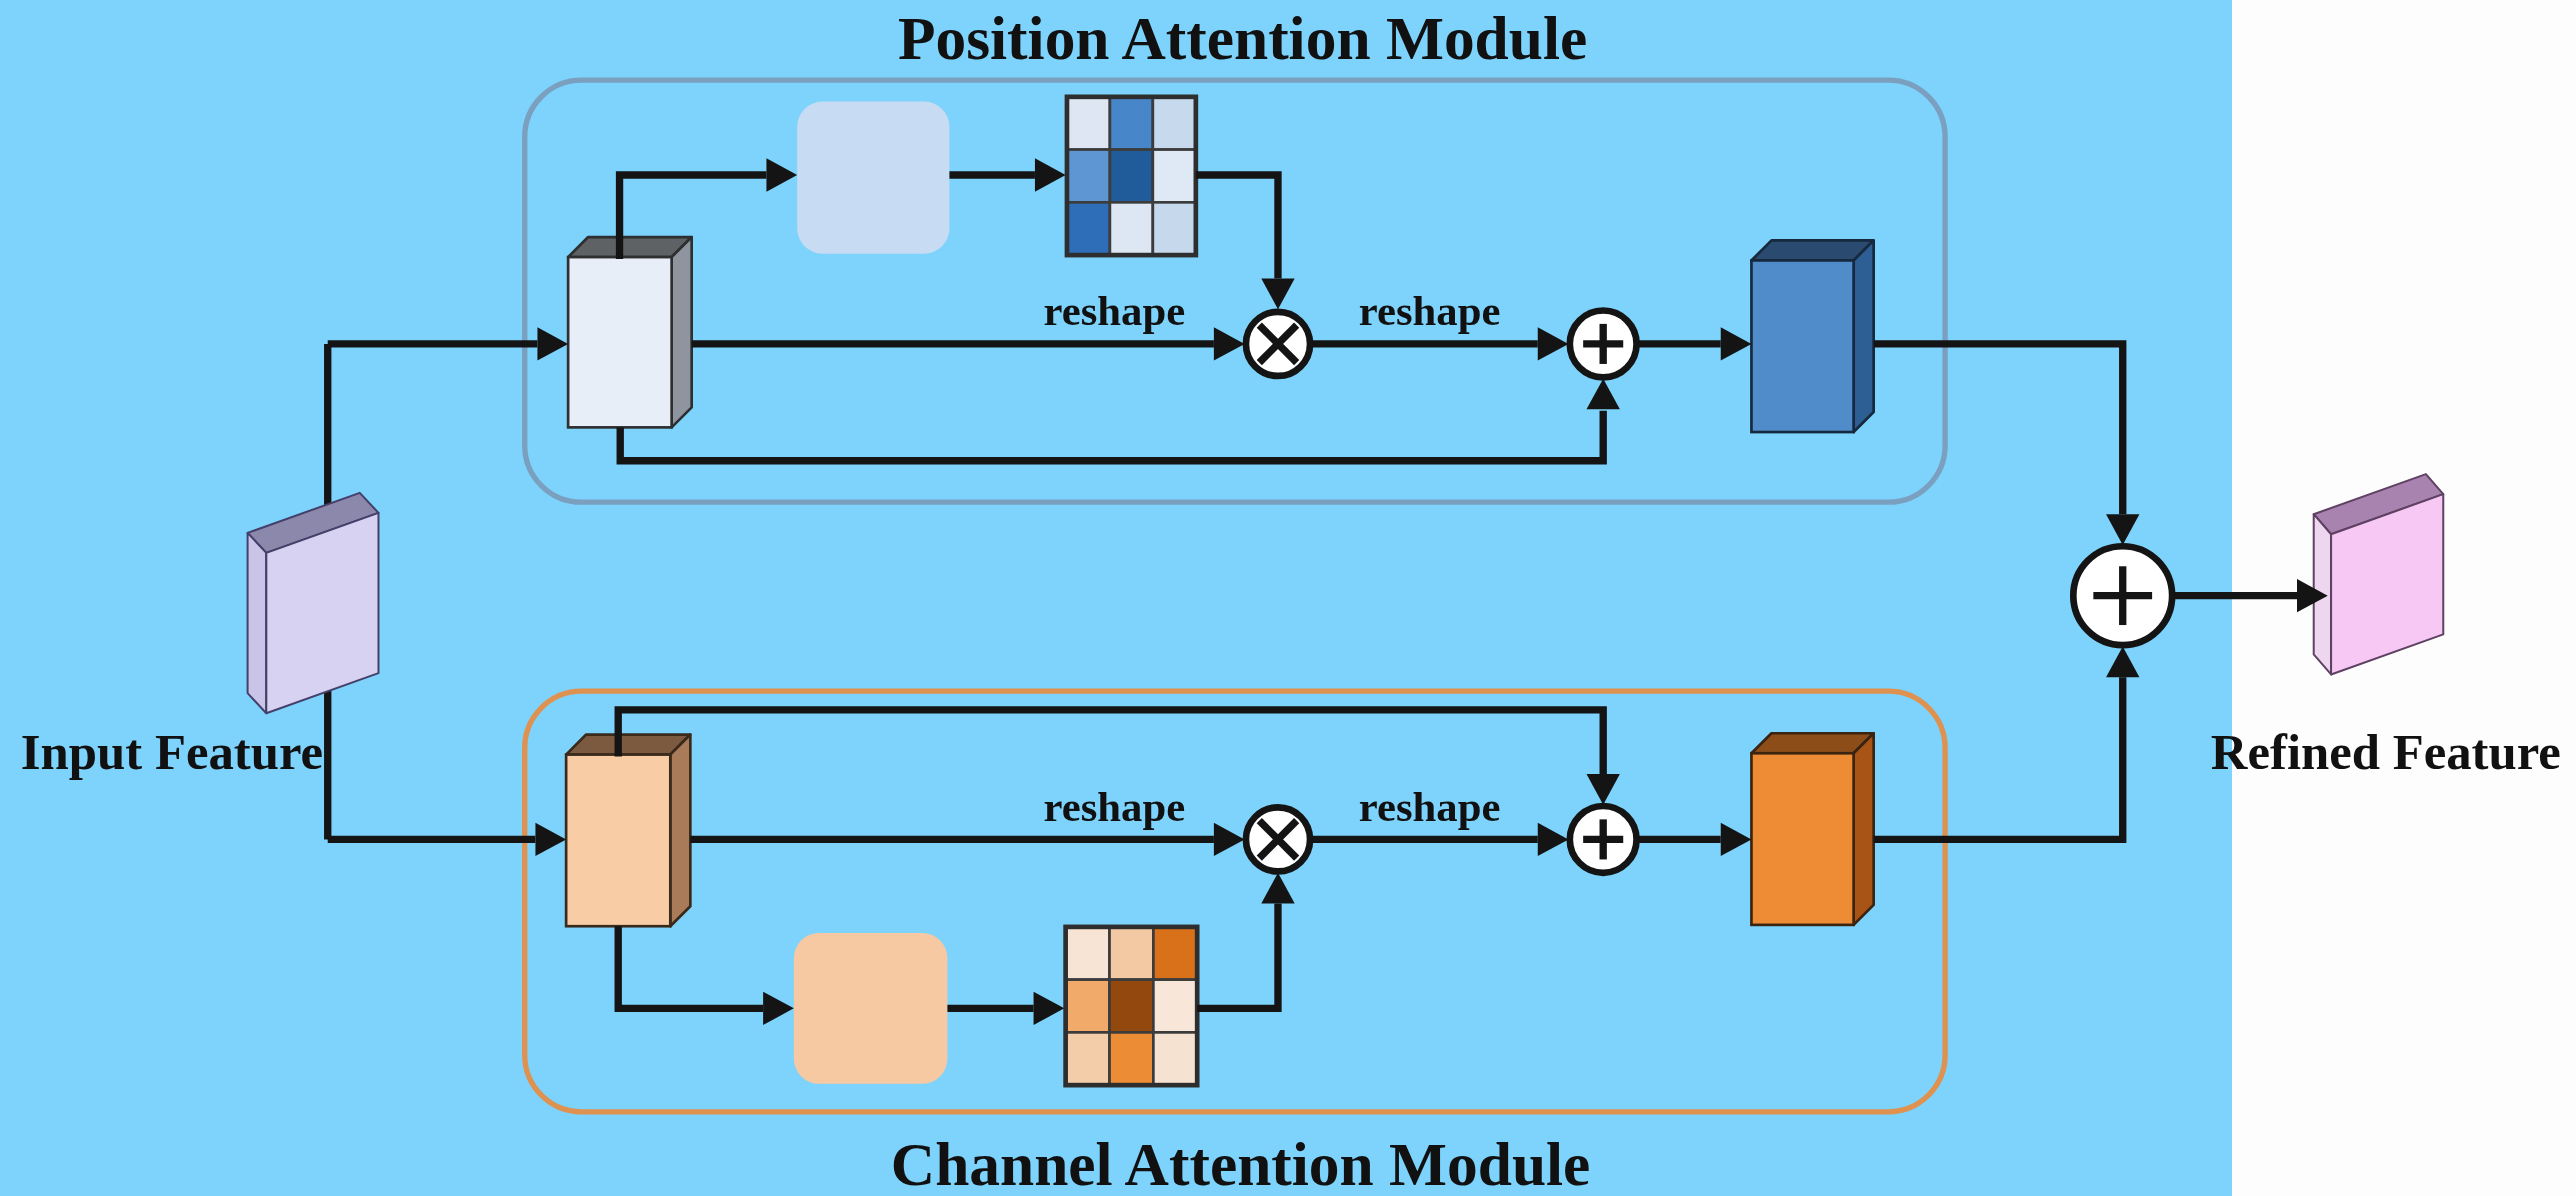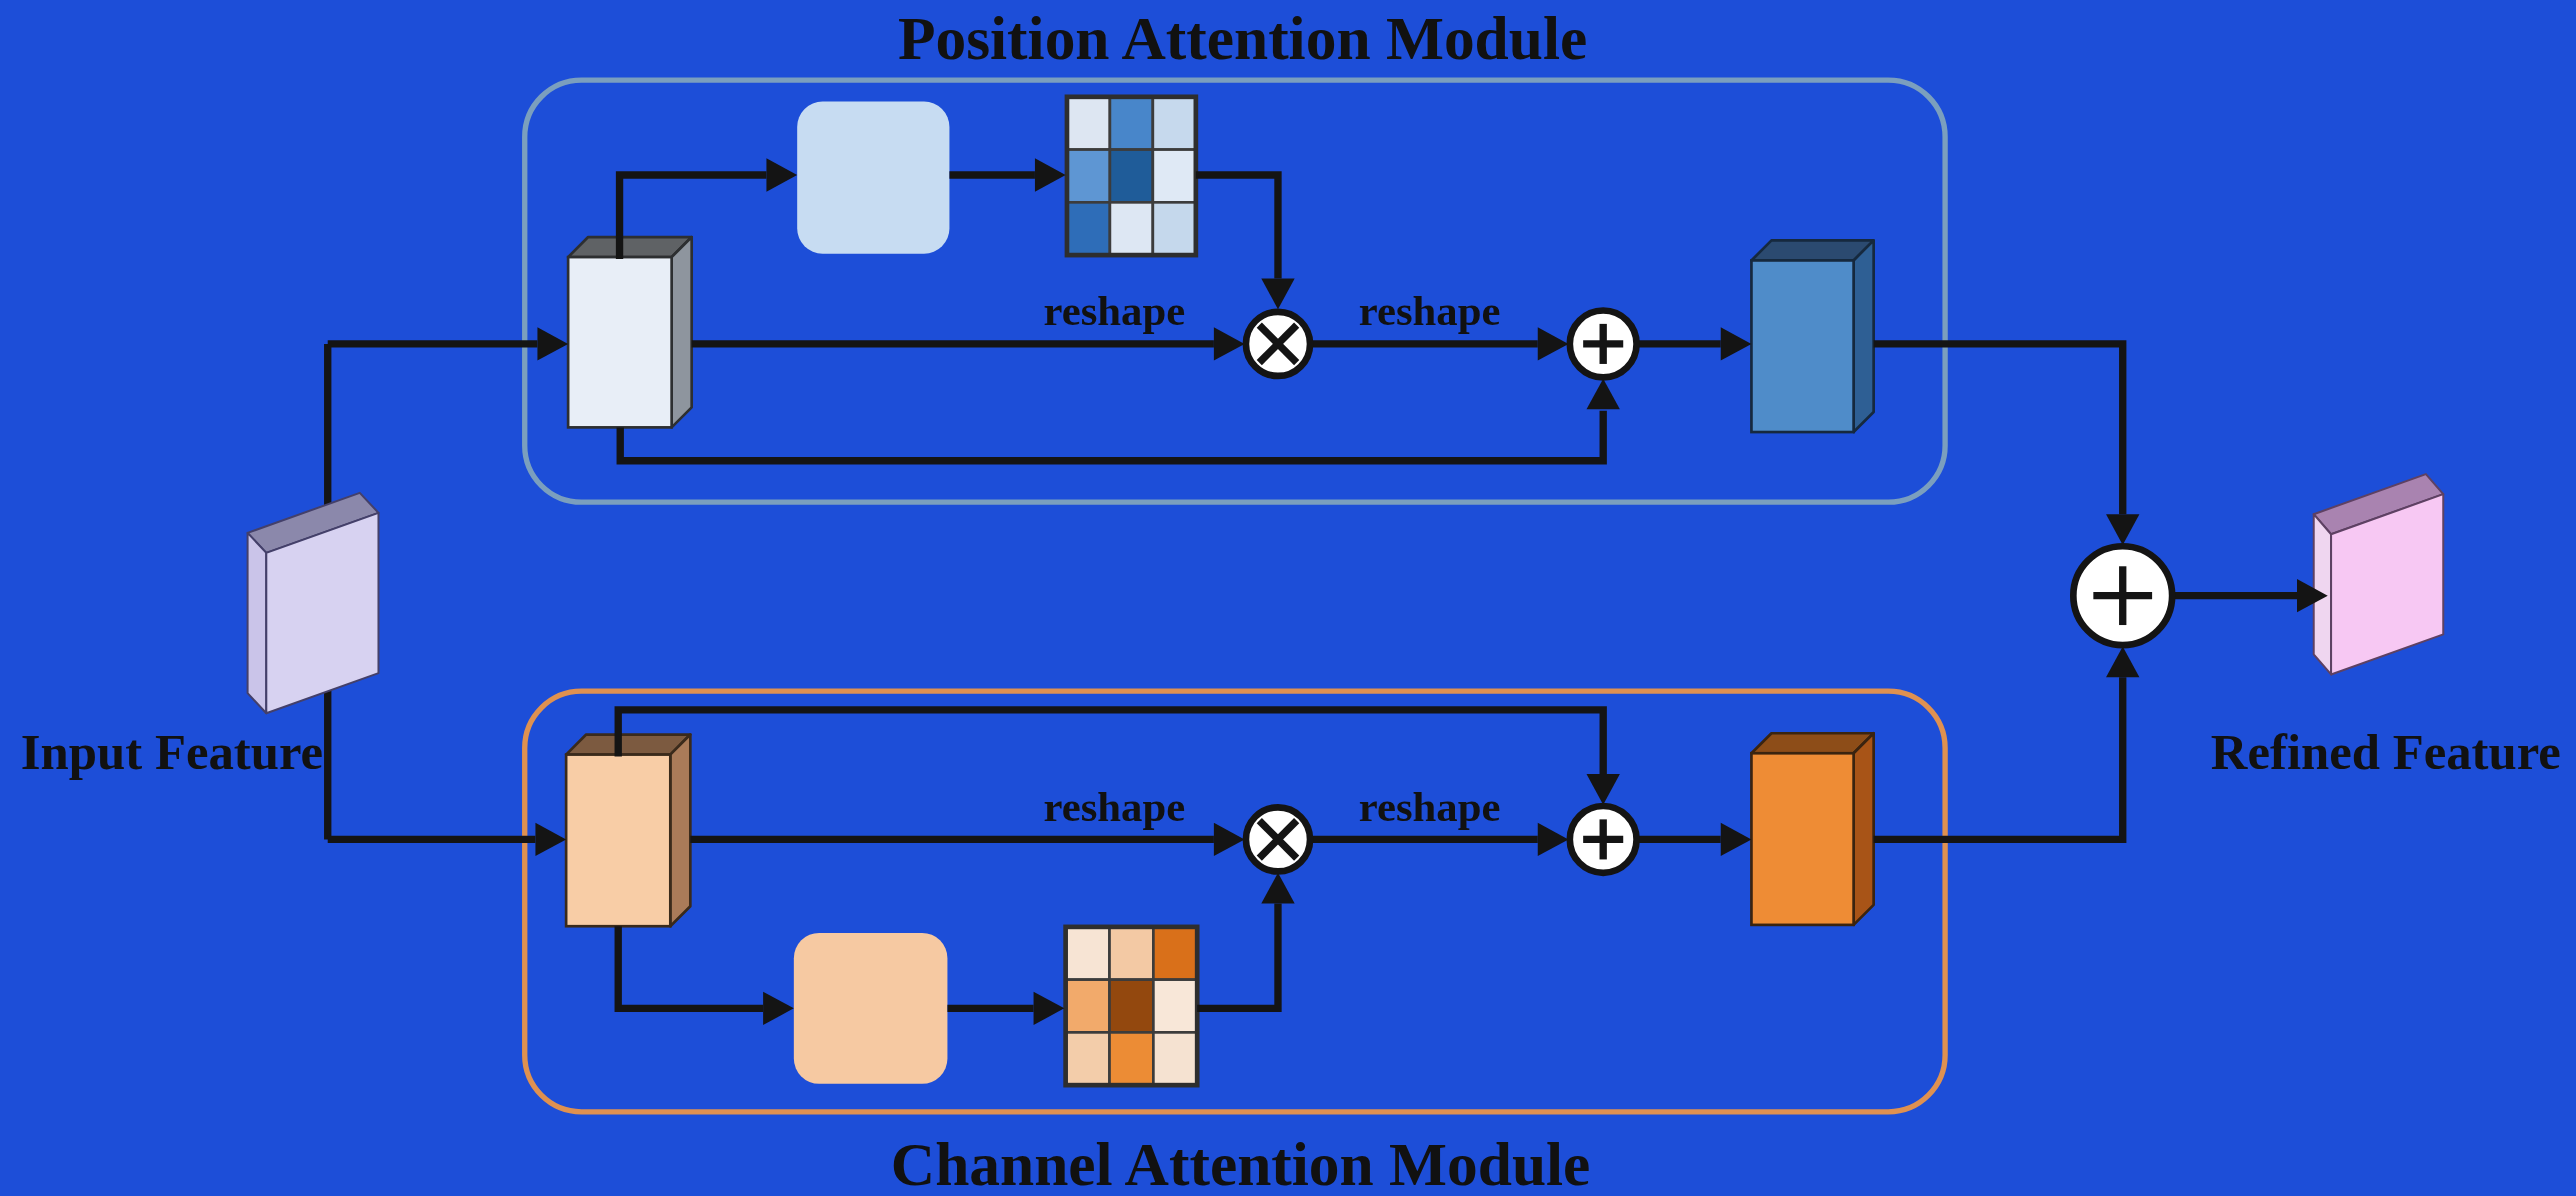--- a/index.html
+++ b/index.html
@@ -6,23 +6,23 @@
     margin: 0;
     padding: 0;
     background: #fdfdfd;
     width: 2576px;
     height: 1196px;
     overflow: hidden;
     font-family: "Liberation Serif", serif;
   }
   .stage {
     position: relative;
-    width: 2576px;
+    width: 2232px;
     height: 1196px;
-    background: #1d4ed8;
+    background: #7dd3fc;
   }
   svg { display: block; }
   text {
     font-family: "Liberation Serif", serif;
     font-weight: 700;
     fill: #111111;
   }
   .title { font-size: 92px; }
   .io-label { font-size: 76px; }
   .reshape { font-size: 64px; }

